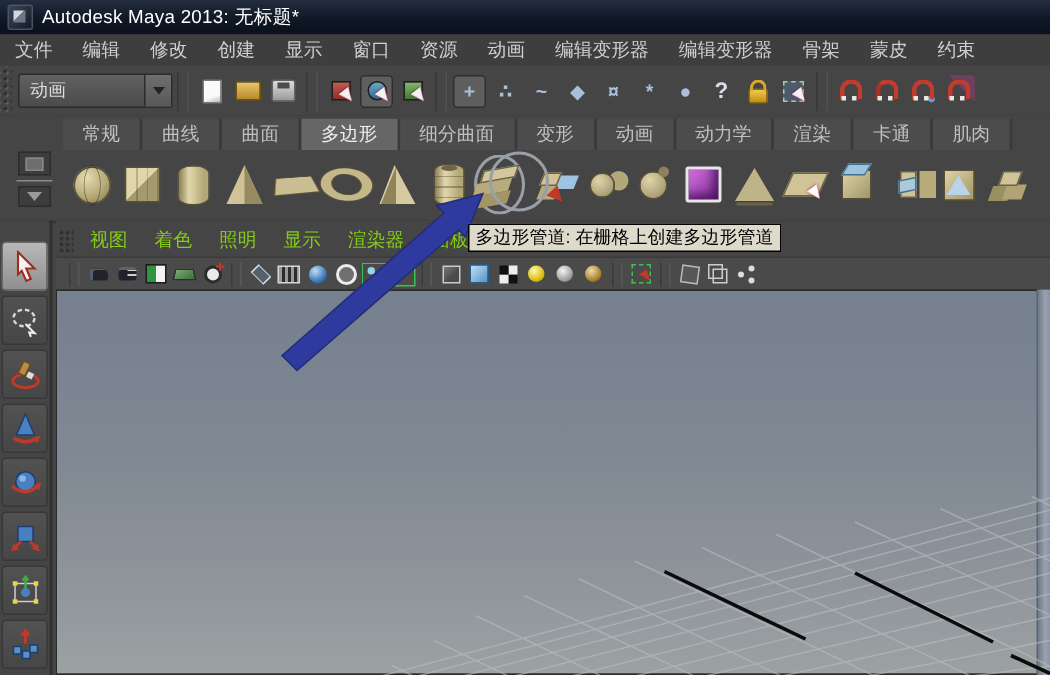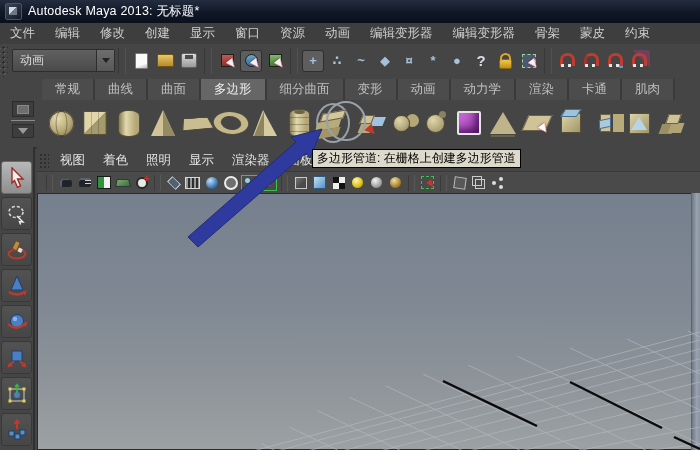--- a/index.html
+++ b/index.html
@@ -119,21 +119,21 @@
      box-shadow:6px 9px 0 #b0a477,-3px 10px 0 #9a8f63;margin-bottom:9px;}
   
   .toolbox{position:absolute;left:0;top:147px;width:35px;bottom:0;background:#454545;border-right:2px solid #303030;
      display:flex;flex-direction:column;align-items:center;padding-top:14px;box-sizing:border-box;}
   .tool{width:29px;height:31px;margin-bottom:3px;border:1px solid #383838;border-radius:3px;background:linear-gradient(#525252,#464646);
      display:flex;align-items:center;justify-content:center;flex:0 0 auto;}
   .tool.active{background:linear-gradient(#b8b8b8,#8f8f8f);border-color:#6a6a6a;}
   .panel{position:absolute;left:37px;top:147px;right:0;bottom:0;background:#454545;}
   .panelmenu{position:absolute;left:0;top:3px;right:0;height:21px;display:flex;align-items:center;}
   .pgrip{width:10px;height:16px;margin:0 2px 0 2px;background-image:radial-gradient(#2e2e2e 1px,transparent 1.3px);background-size:4px 4px;}
-  .pmi{padding:0 9px;color:#e5e5e5;font-size:12.5px;line-height:21px;}
+  .pmi{padding:0 9px;color:#84cc16;font-size:12.5px;line-height:21px;}
   .panelbar{position:absolute;left:0;top:24px;right:0;height:21px;background:#4a4a4a;border-top:1px solid #3a3a3a;
      border-bottom:1px solid #333;display:flex;align-items:center;padding-left:6px;overflow:hidden;}
   .pi{width:17px;height:16px;margin:0 1px;display:flex;align-items:center;justify-content:center;position:relative;
      font-size:10px;font-weight:bold;color:#e8e8e8;flex:0 0 auto;}
   .psep{width:5px;height:16px;border-left:1px solid #3a3a3a;border-right:1px solid #585858;margin:0 3px;flex:0 0 auto;}
   .pi-cam::before{content:"";width:12px;height:8px;background:#20242a;border-radius:2px 4px 2px 2px;box-shadow:inset 2px 1px 0 #56606c;}
   .pi-cam2::before{content:"";width:12px;height:9px;background:#20242a;border-radius:2px;box-shadow:inset 0 2px 0 #5a646e;}
   .pi-cam2::after{content:"";position:absolute;right:2px;top:5px;width:6px;height:6px;background:repeating-linear-gradient(#cfcfcf 0 1px,transparent 1px 3px);}
   .pi-book::before{content:"";width:12px;height:11px;border:1px solid #1c1c1c;background:linear-gradient(90deg,#2f9440 50%,#f2f2f2 50%);}
   .pi-plane3d::before{content:"";width:12px;height:9px;border:1px solid #233;background:linear-gradient(135deg,#7fae6f,#3f6e3f);transform:perspective(30px) rotateX(48deg);}

